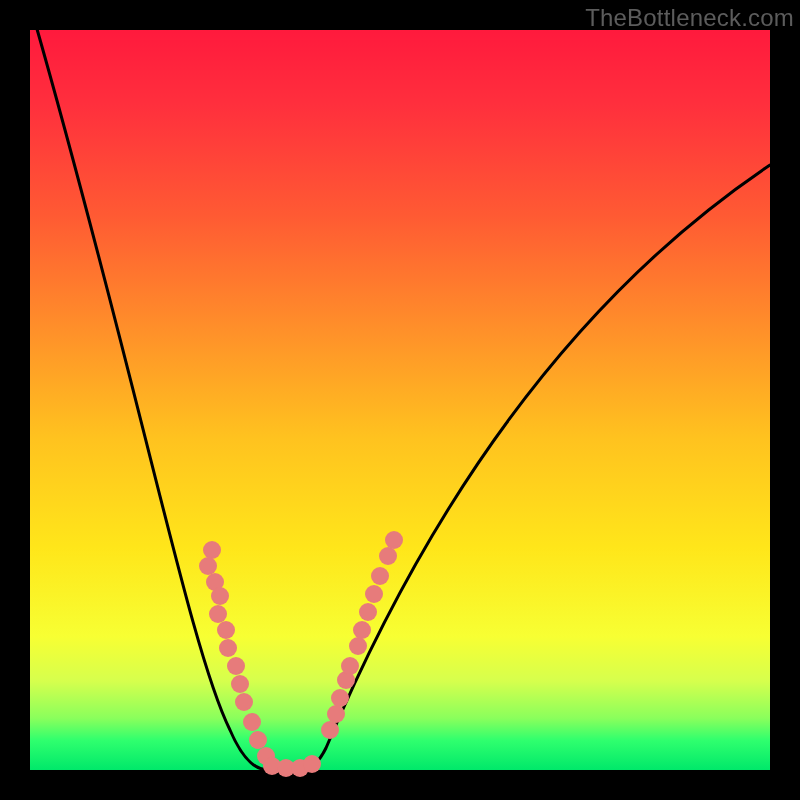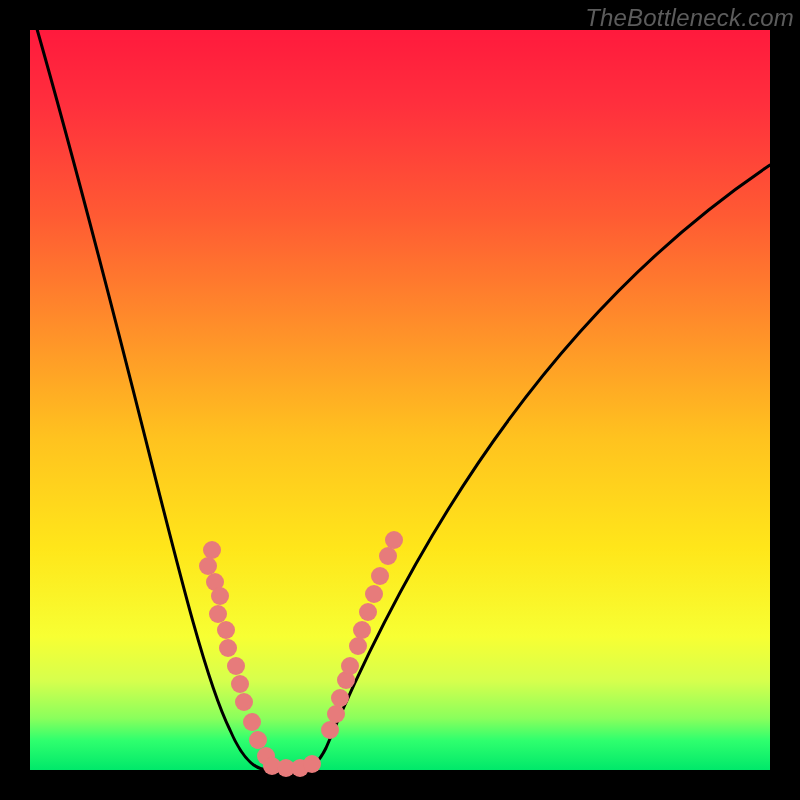--- a/index.html
+++ b/index.html
@@ -41,21 +41,20 @@
   }
   .watermark {
     position: absolute;
     top: 4px;
     right: 6px;
     color: #5c5c5c;
     font-size: 24px;
     font-weight: 500;
     letter-spacing: 0.2px;
     z-index: 10;
-    font-style: italic;
   }
   svg.curve {
     position: absolute;
     left: 0;
     top: 0;
     width: 740px;
     height: 740px;
     overflow: visible;
   }
   .dot {

